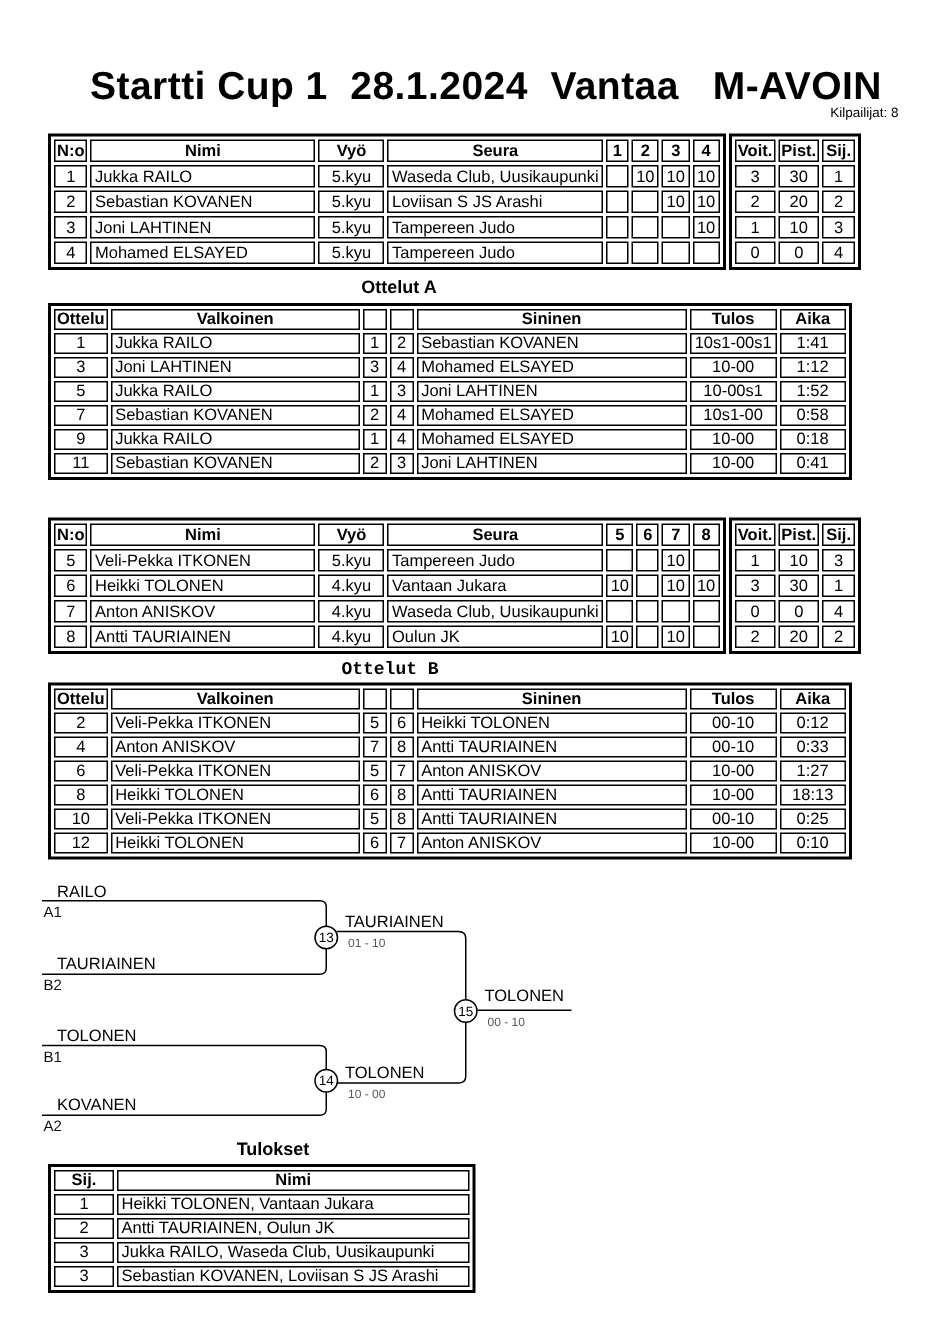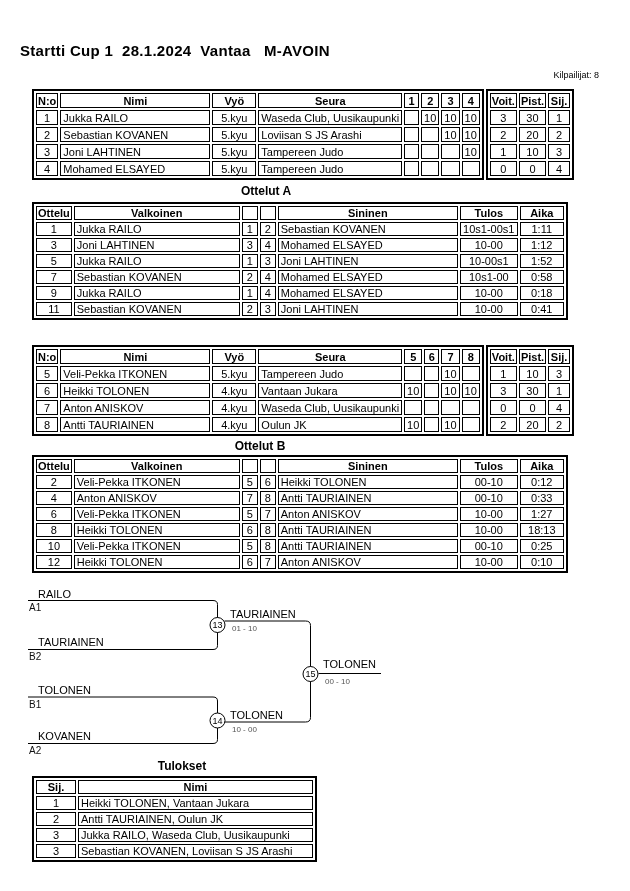--- a/index.html
+++ b/index.html
@@ -1,19 +1,19 @@
 <!DOCTYPE html>
 <html><head>
 <meta charset="utf-8">
 <style>
   html,body {margin:0; padding:0; background:#fff;}
   .page {position:relative; width:630px; height:891px; background:#fff; color:#000;
          font-family:"Liberation Sans", sans-serif; overflow:hidden;}
-  .title {position:absolute; left:20px; top:42px; width:608px; text-align:left;
-          font-size:15px; font-weight:bold; white-space:pre; letter-spacing:0.3px;}
+  .title {position:absolute; left:20px; top:42px; width:608px; text-align:center;
+          font-size:26px; font-weight:bold; white-space:pre; letter-spacing:0.3px;}
   .count {position:absolute; top:70px; right:31px; font-size:9px;padding-left:28px;}
   .sec-title {position:absolute; font-size:12px; font-weight:bold; text-align:center; white-space:pre;}
   .tbl {position:absolute; display:flex; gap:2px; align-items:flex-start;}
   table {border-collapse:separate; border-spacing:2px; border:2px solid #000;
          table-layout:fixed; background:#fff;}
   th,td {border:1px solid #000; padding:0 2px; font-size:11px; line-height:12px;
          white-space:nowrap; overflow:visible; font-family:"Liberation Sans", sans-serif;}
   th {font-weight:bold; text-align:center; padding:0 1px;}
   th.l {text-align:left;}
   td {text-align:center;}
@@ -162,21 +162,21 @@
         <th>Tulos</th>
         <th>Aika</th>
       </tr>
       <tr>
         <td>1</td>
         <td class="l">Jukka RAILO</td>
         <td>1</td>
         <td>2</td>
         <td class="l">Sebastian KOVANEN</td>
         <td>10s1-00s1</td>
-        <td>1:11</td>
+        <td>1:41</td>
       </tr>
       <tr>
         <td>3</td>
         <td class="l">Joni LAHTINEN</td>
         <td>3</td>
         <td>4</td>
         <td class="l">Mohamed ELSAYED</td>
         <td>10-00</td>
         <td>1:12</td>
       </tr>
@@ -314,21 +314,21 @@
       </tr>
       <tr>
         <td>2</td>
         <td>20</td>
         <td>2</td>
       </tr>
     </tbody>
       </table>
   </div>
 
-  <div class="sec-title" style="left:32px; top:439px; width:456px;">Ottelut B</div>
+  <div class="sec-title" style="left:32px; top:439px; width:456px;font-family:Liberation Mono, monospace;">Ottelut B</div>
   <div class="tbl" style="left:32px; top:455px;">
     <table class="match">
       <colgroup>
           <col style="width:26px">
           <col style="width:166px">
           <col style="width:16px">
           <col style="width:16px">
           <col style="width:180px">
           <col style="width:58px">
           <col style="width:44px">

